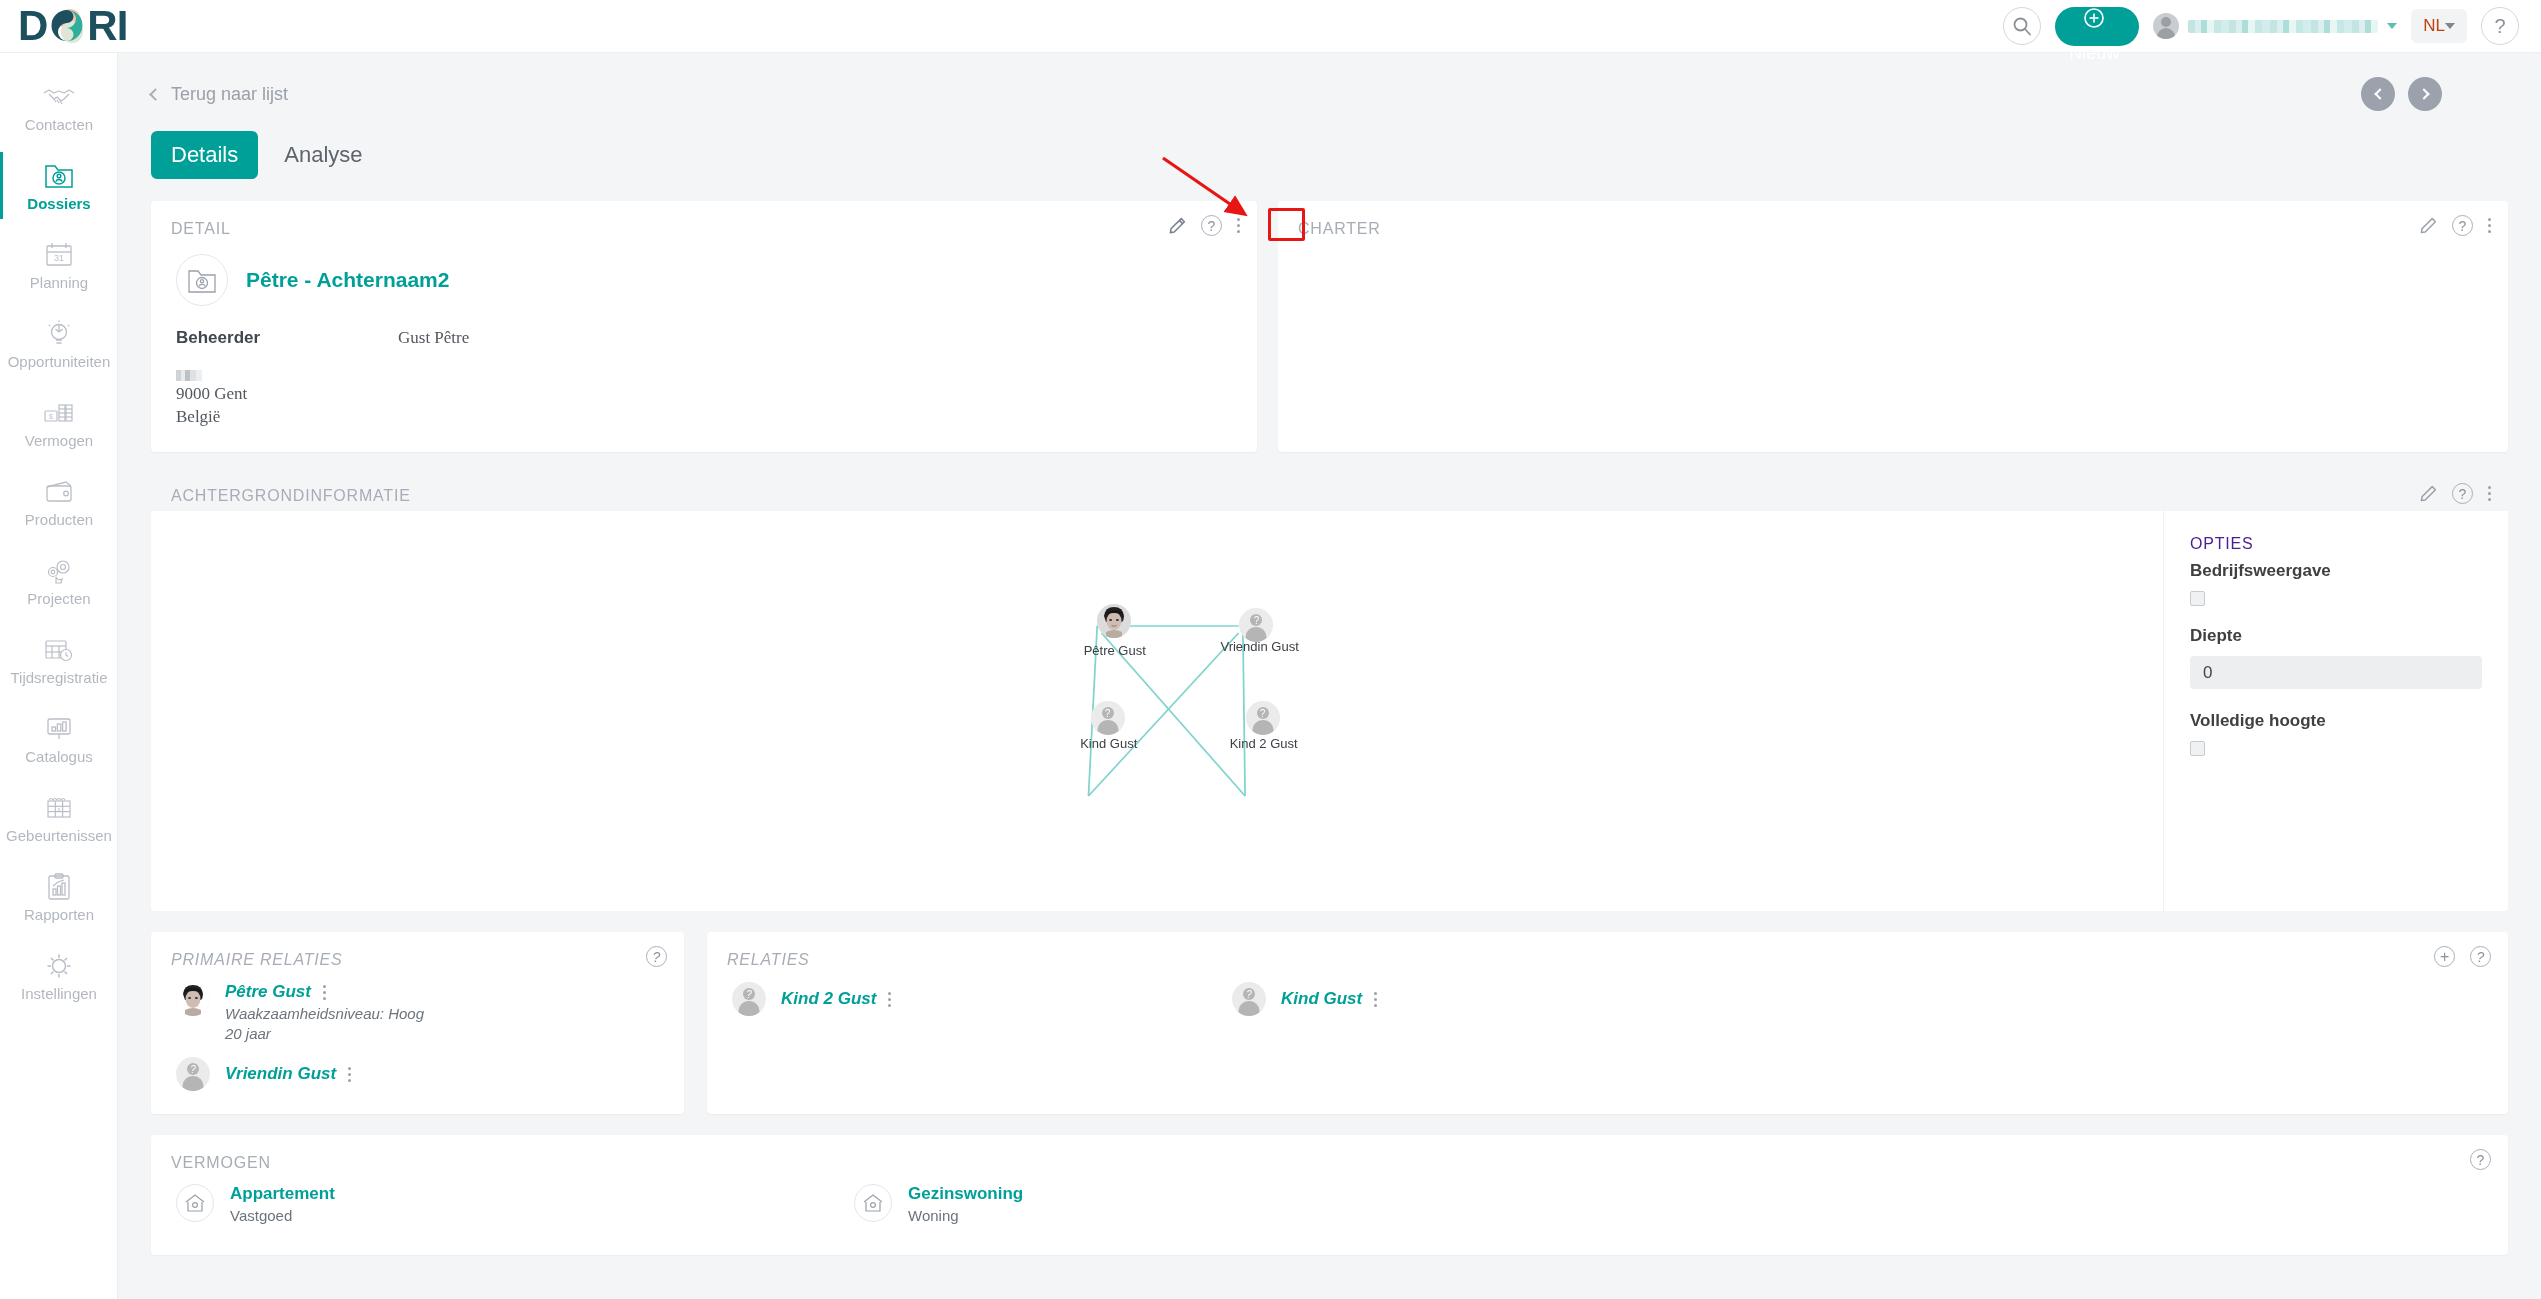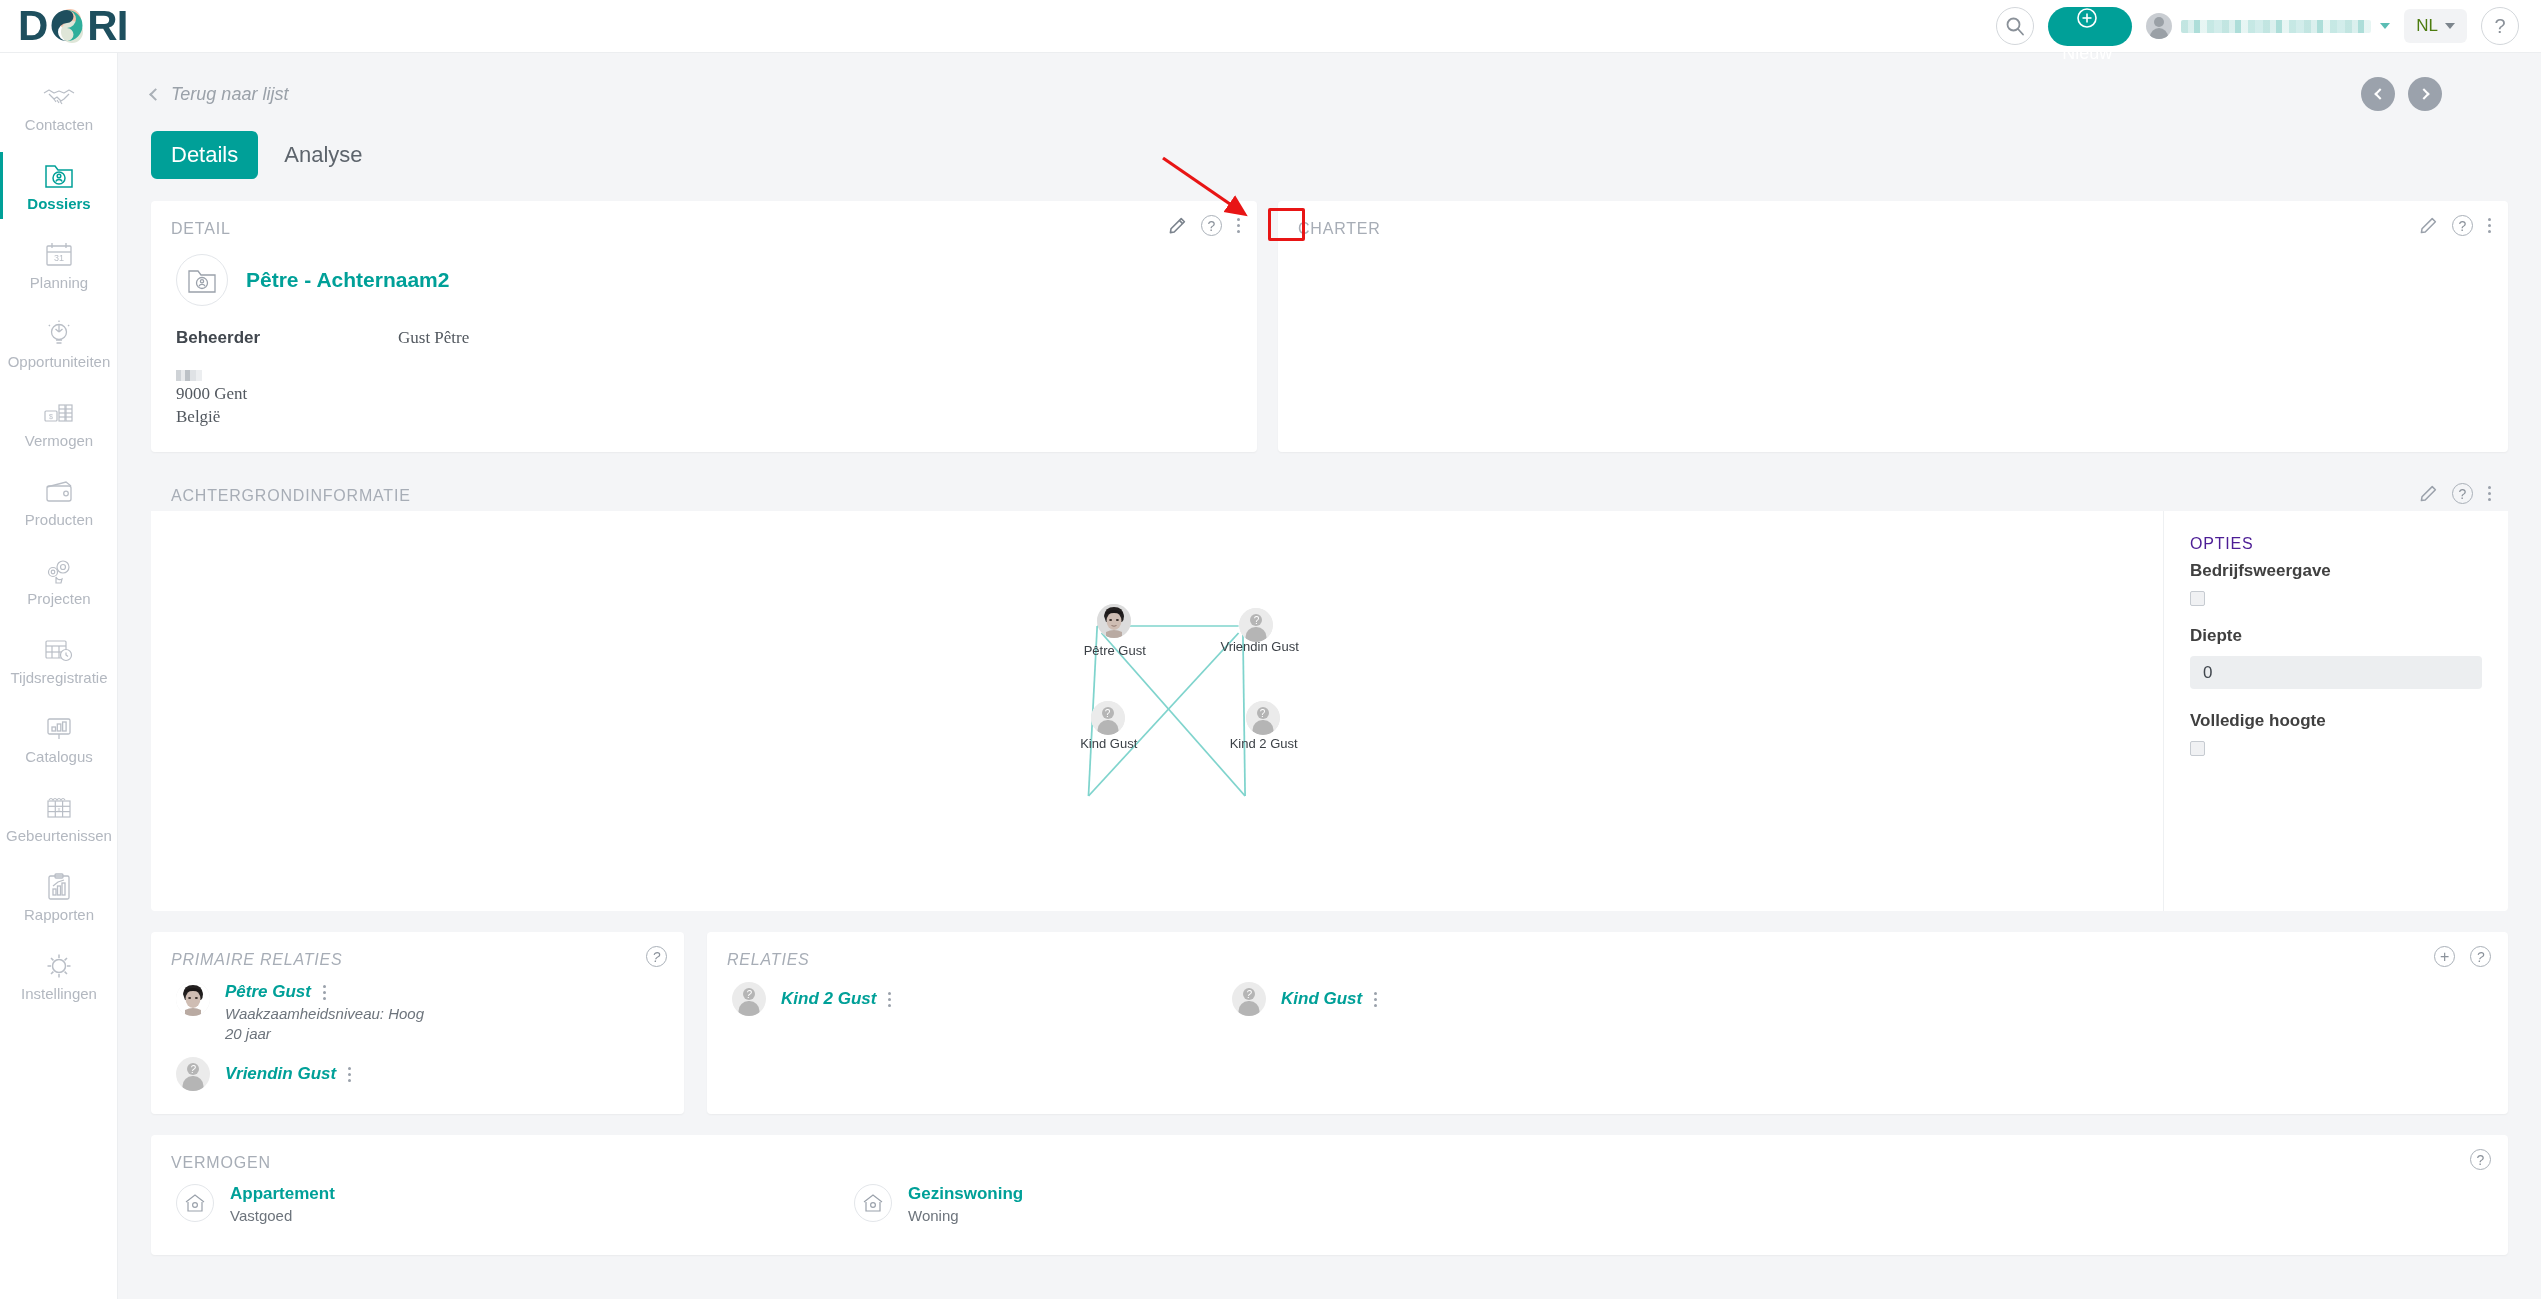--- a/index.html
+++ b/index.html
@@ -50,22 +50,22 @@
   .blurred-name {
     width: 190px; height: 13px; border-radius: 2px;
     background:
       repeating-linear-gradient(90deg,
         #bfe4e0 0 7px, #d9efed 7px 13px, #a9dcd7 13px 19px,
         #e6f5f3 19px 26px, #c3e7e3 26px 33px, #d0ecea 33px 41px);
     opacity: .95;
   }
   .caret { width:0;height:0;border-left:5px solid transparent;border-right:5px solid transparent;border-top:6px solid #5bbdb4; }
   .lang-chip {
-    display:flex;align-items:center;gap:7px;background:#f2f3f5;border-radius:6px;
-    padding:7px 12px;font-size:17px;color:#4d7c0f;cursor:pointer;
+    display:flex;align-items:center;background:#f2f3f5;border-radius:6px;
+    padding:7px 12px;font-size:17px;color:#c2410c;cursor:pointer;
   }
   .caret-gray { width:0;height:0;border-left:5px solid transparent;border-right:5px solid transparent;border-top:6px solid #7d858d; }
 
   
   .sidebar {
     position: absolute; top: 53px; left: 0; width: 118px; height: 1246px;
     background: #ffffff; border-right: 1px solid #eceef0;
     padding-top: 14px;
   }
   .nav-item {
@@ -75,21 +75,21 @@
   }
   .nav-item.active { color: #00a098; font-weight: bold; }
   .nav-item.active::before {
     content:""; position:absolute; left:0; top:6px; bottom:6px; width:3px; background:#00a098;
   }
   .nav-icon { width: 34px; height: 30px; display:flex;align-items:center;justify-content:center; }
   .nav-label { line-height: 1; white-space: nowrap; }
 
   
   .content { position: absolute; top: 53px; left: 118px; width: 2423px; height: 1246px; overflow: hidden; }
-  .crumb-row { display: flex; align-items: center; padding: 24px 12px 0 33px; font-style: italic; }
+  .crumb-row { display: flex; align-items: center; padding: 24px 12px 0 33px; }
   .crumb { display:flex;align-items:center;gap:11px;color:#9aa1a9;font-size:18px;cursor:pointer; }
   .chev-left { width:9px;height:9px;border-left:2px solid #aab0b7;border-bottom:2px solid #aab0b7;transform:rotate(45deg); }
   .pager { margin-left:auto; display:flex; gap:13px; margin-right: 87px; }
   .pager-btn {
     width:34px;height:34px;border-radius:50%;background:#9ba2ac;
     display:flex;align-items:center;justify-content:center;cursor:pointer;
   }
   .pc-left { width:8px;height:8px;border-left:2px solid #fff;border-bottom:2px solid #fff;transform:rotate(45deg);margin-left:3px; }
   .pc-right { width:8px;height:8px;border-right:2px solid #fff;border-top:2px solid #fff;transform:rotate(45deg);margin-right:3px; }
 

